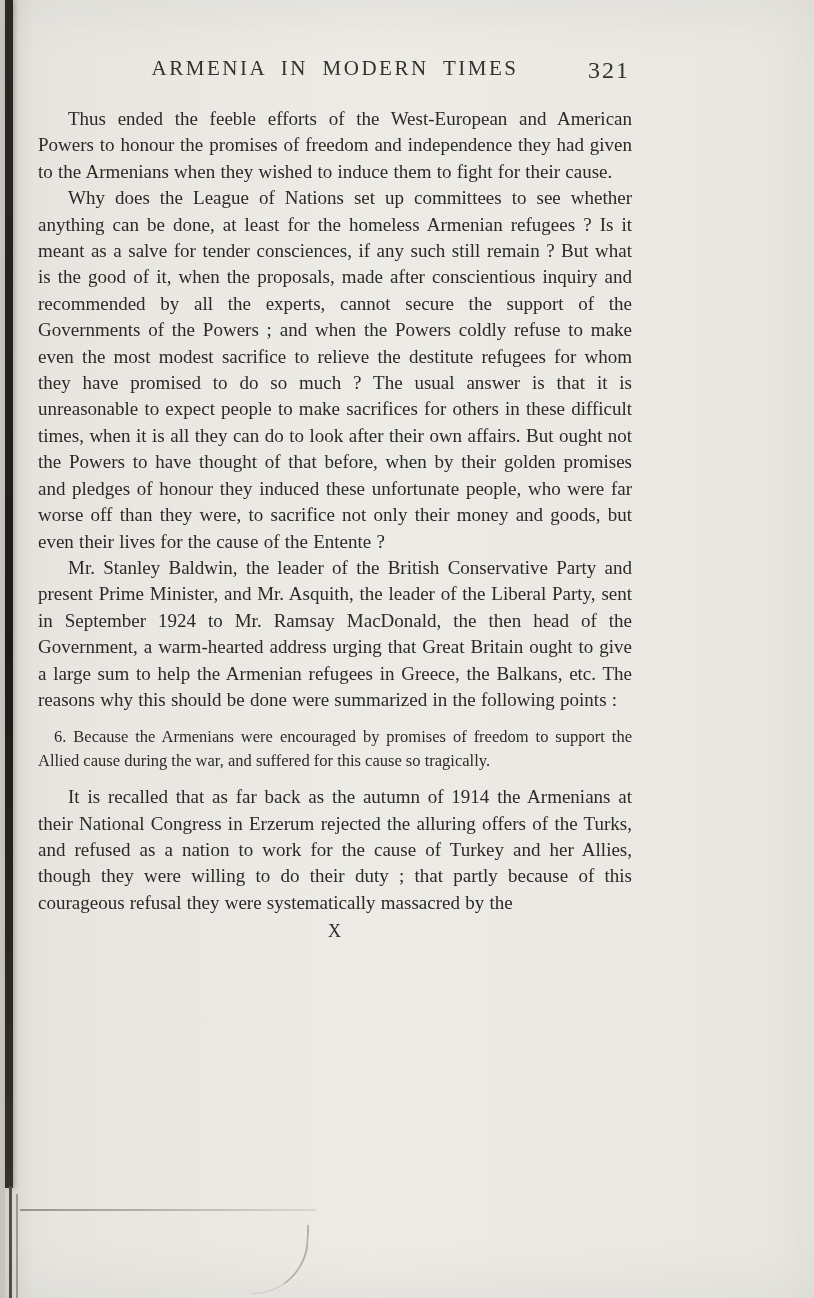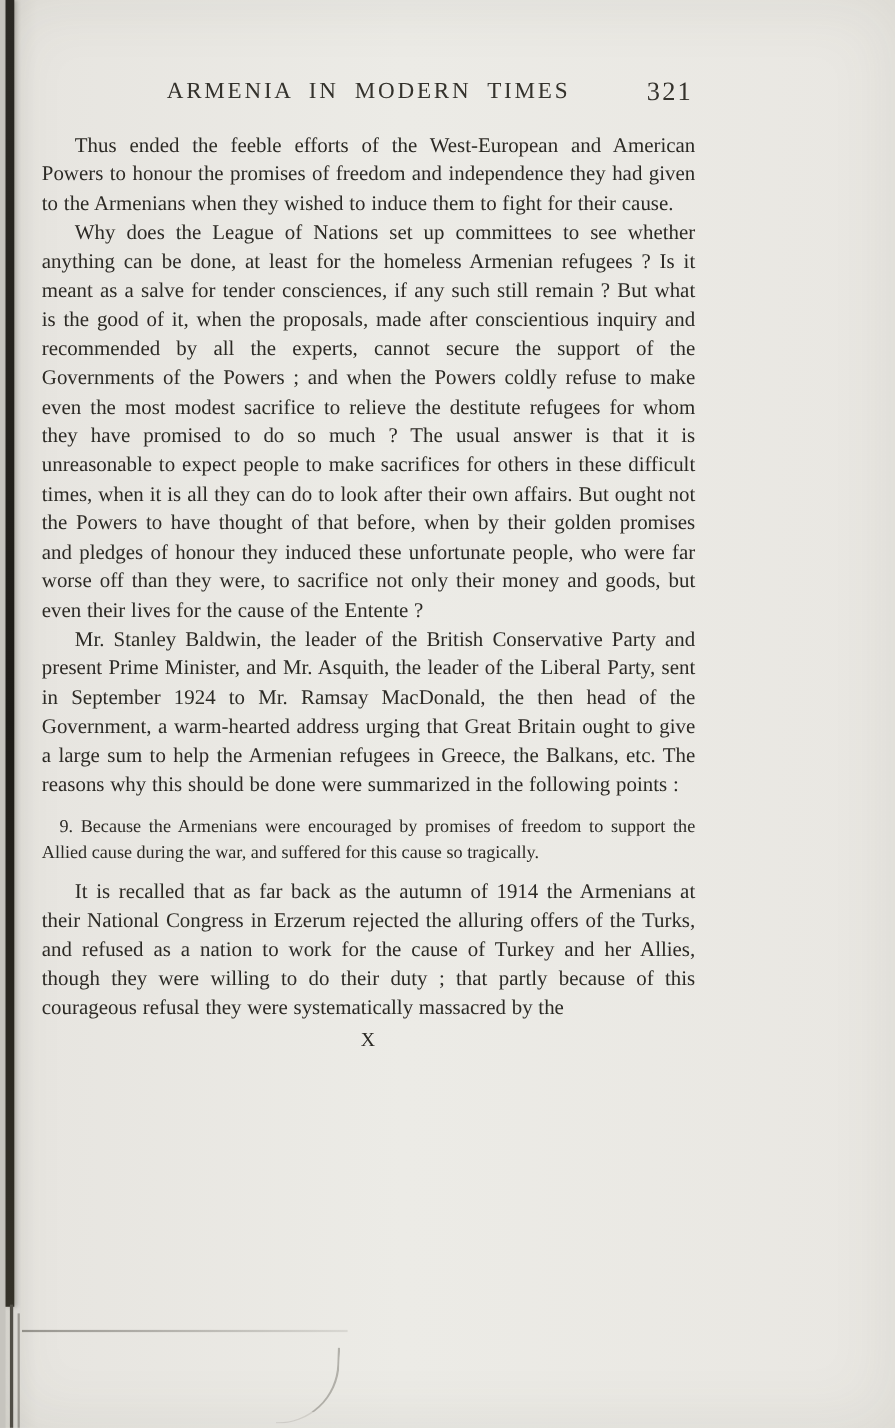--- a/index.html
+++ b/index.html
@@ -39,21 +39,21 @@
   }
   .page-curl {
     position: absolute; left: 252px; top: 1224px; width: 54px; height: 70px;
     border-right: 2px solid rgba(60,56,48,0.32);
     border-bottom: 1px solid rgba(60,56,48,0.12);
     border-radius: 0 0 58px 0;
     transform: rotate(2deg);
   }
 
   .text-block {
-    position: absolute; left: 38px; top: 70px; width: 594px;
+    position: absolute; left: 38px; top: 56px; width: 594px;
     color: #2c2a25;
   }
   .running-head {
     position: relative;
     text-align: center;
     font-size: 21px;
     letter-spacing: 2.5px;
     word-spacing: 7px;
     color: #34322c;
     margin-bottom: 25px;
@@ -104,20 +104,20 @@
       <span>ARMENIA IN MODERN TIMES</span>
       <span class="pagenum">321</span>
     </div>
 
     <p class="body-para indent">Thus ended the feeble efforts of the West-European and American Powers to honour the promises of freedom and independence they had given to the Armenians when they wished to induce them to fight for their cause.</p>
 
     <p class="body-para indent">Why does the League of Nations set up committees to see whether anything can be done, at least for the homeless Armenian refugees ? Is it meant as a salve for tender consciences, if any such still remain ? But what is the good of it, when the proposals, made after conscientious inquiry and recommended by all the experts, cannot secure the support of the Governments of the Powers ; and when the Powers coldly refuse to make even the most modest sacrifice to relieve the destitute refugees for whom they have promised to do so much ? The usual answer is that it is unreasonable to expect people to make sacrifices for others in these difficult times, when it is all they can do to look after their own affairs. But ought not the Powers to have thought of that before, when by their golden promises and pledges of honour they induced these unfortunate people, who were far worse off than they were, to sacrifice not only their money and goods, but even their lives for the cause of the Entente ?</p>
 
     <p class="body-para indent">Mr. Stanley Baldwin, the leader of the British Conservative Party and present Prime Minister, and Mr. Asquith, the leader of the Liberal Party, sent in September 1924 to Mr. Ramsay MacDonald, the then head of the Government, a warm-hearted address urging that Great Britain ought to give a large sum to help the Armenian refugees in Greece, the Balkans, etc. The reasons why this should be done were summarized in the following points :</p>
 
-    <p class="small-para">9. Because the Armenians were encouraged by promises of freedom to support the Allied cause during the war, and suffered for this cause so tragically.</p>
+    <p class="small-para">6. Because the Armenians were encouraged by promises of freedom to support the Allied cause during the war, and suffered for this cause so tragically.</p>
 
     <p class="body-para indent">It is recalled that as far back as the autumn of 1914 the Armenians at their National Congress in Erzerum rejected the alluring offers of the Turks, and refused as a nation to work for the cause of Turkey and her Allies, though they were willing to do their duty ; that partly because of this courageous refusal they were systematically massacred by the</p>
 
     <div class="sig">X</div>
 
   </div>
 </div>
 
 </body></html>

